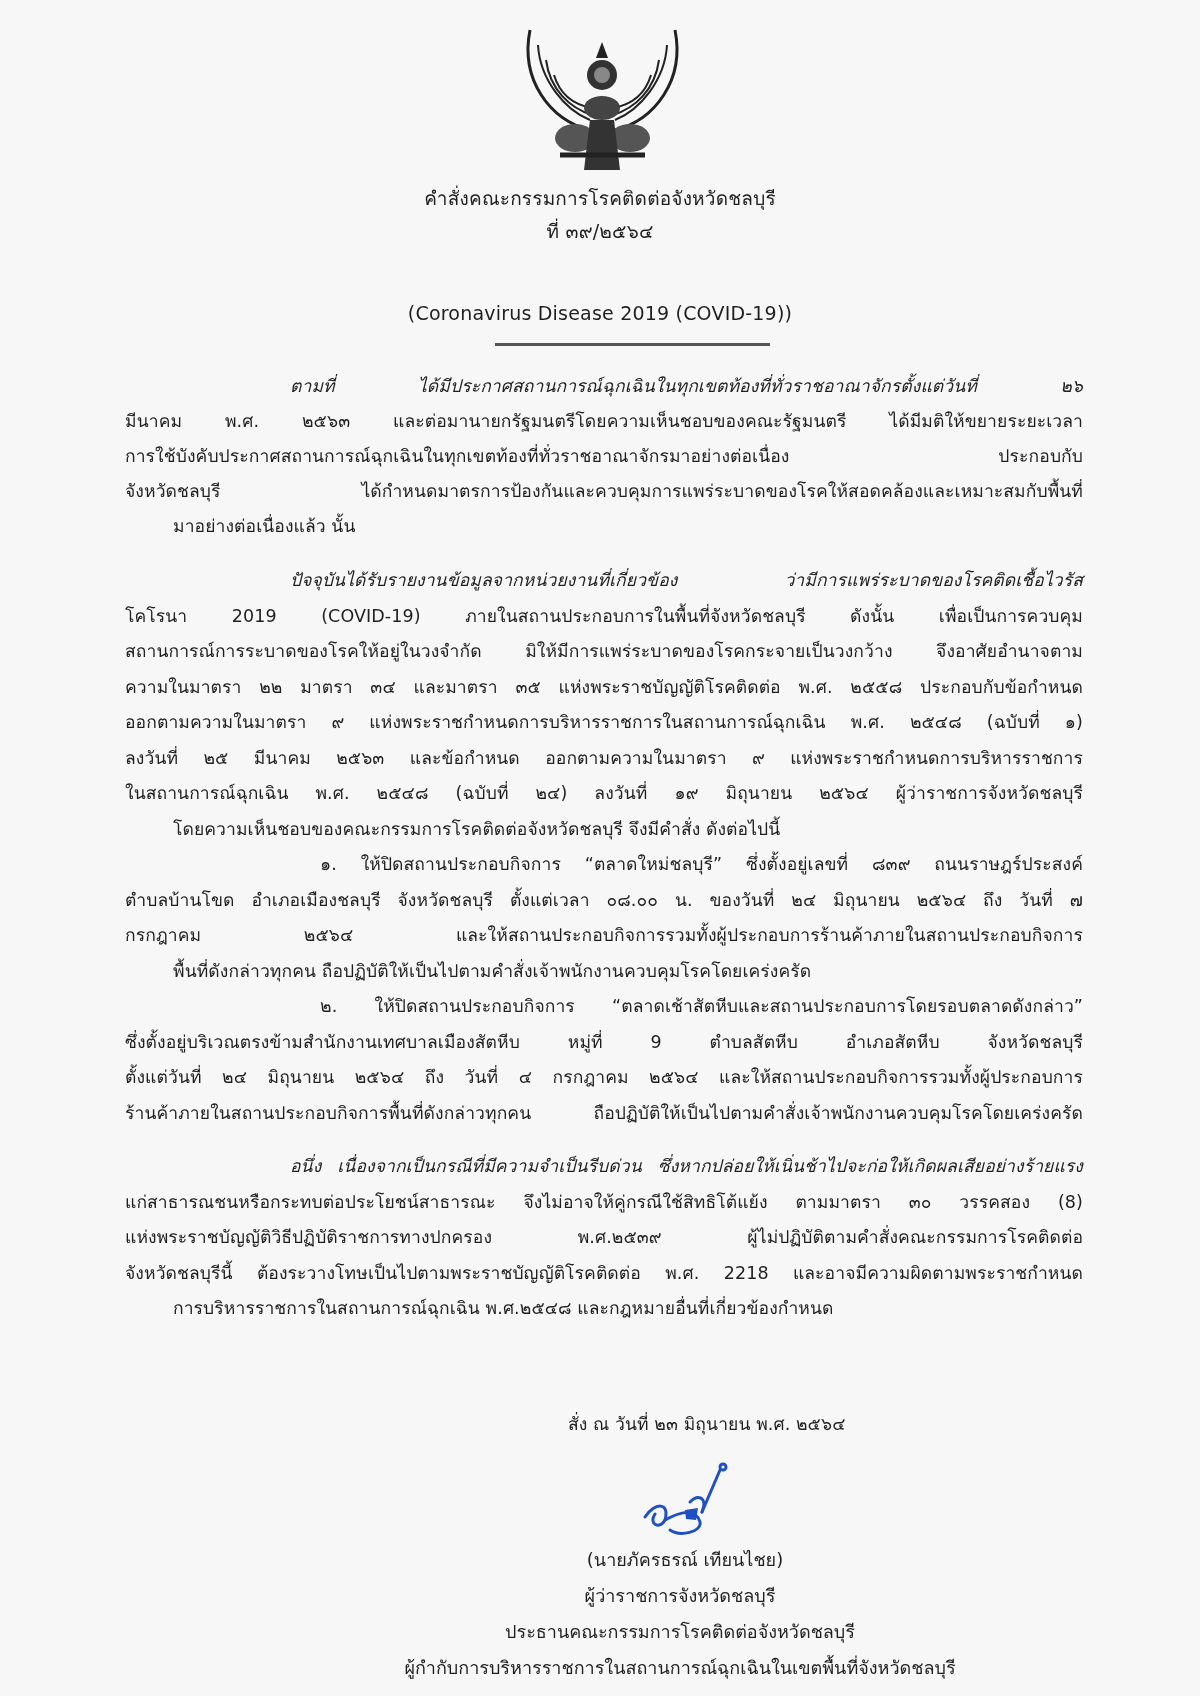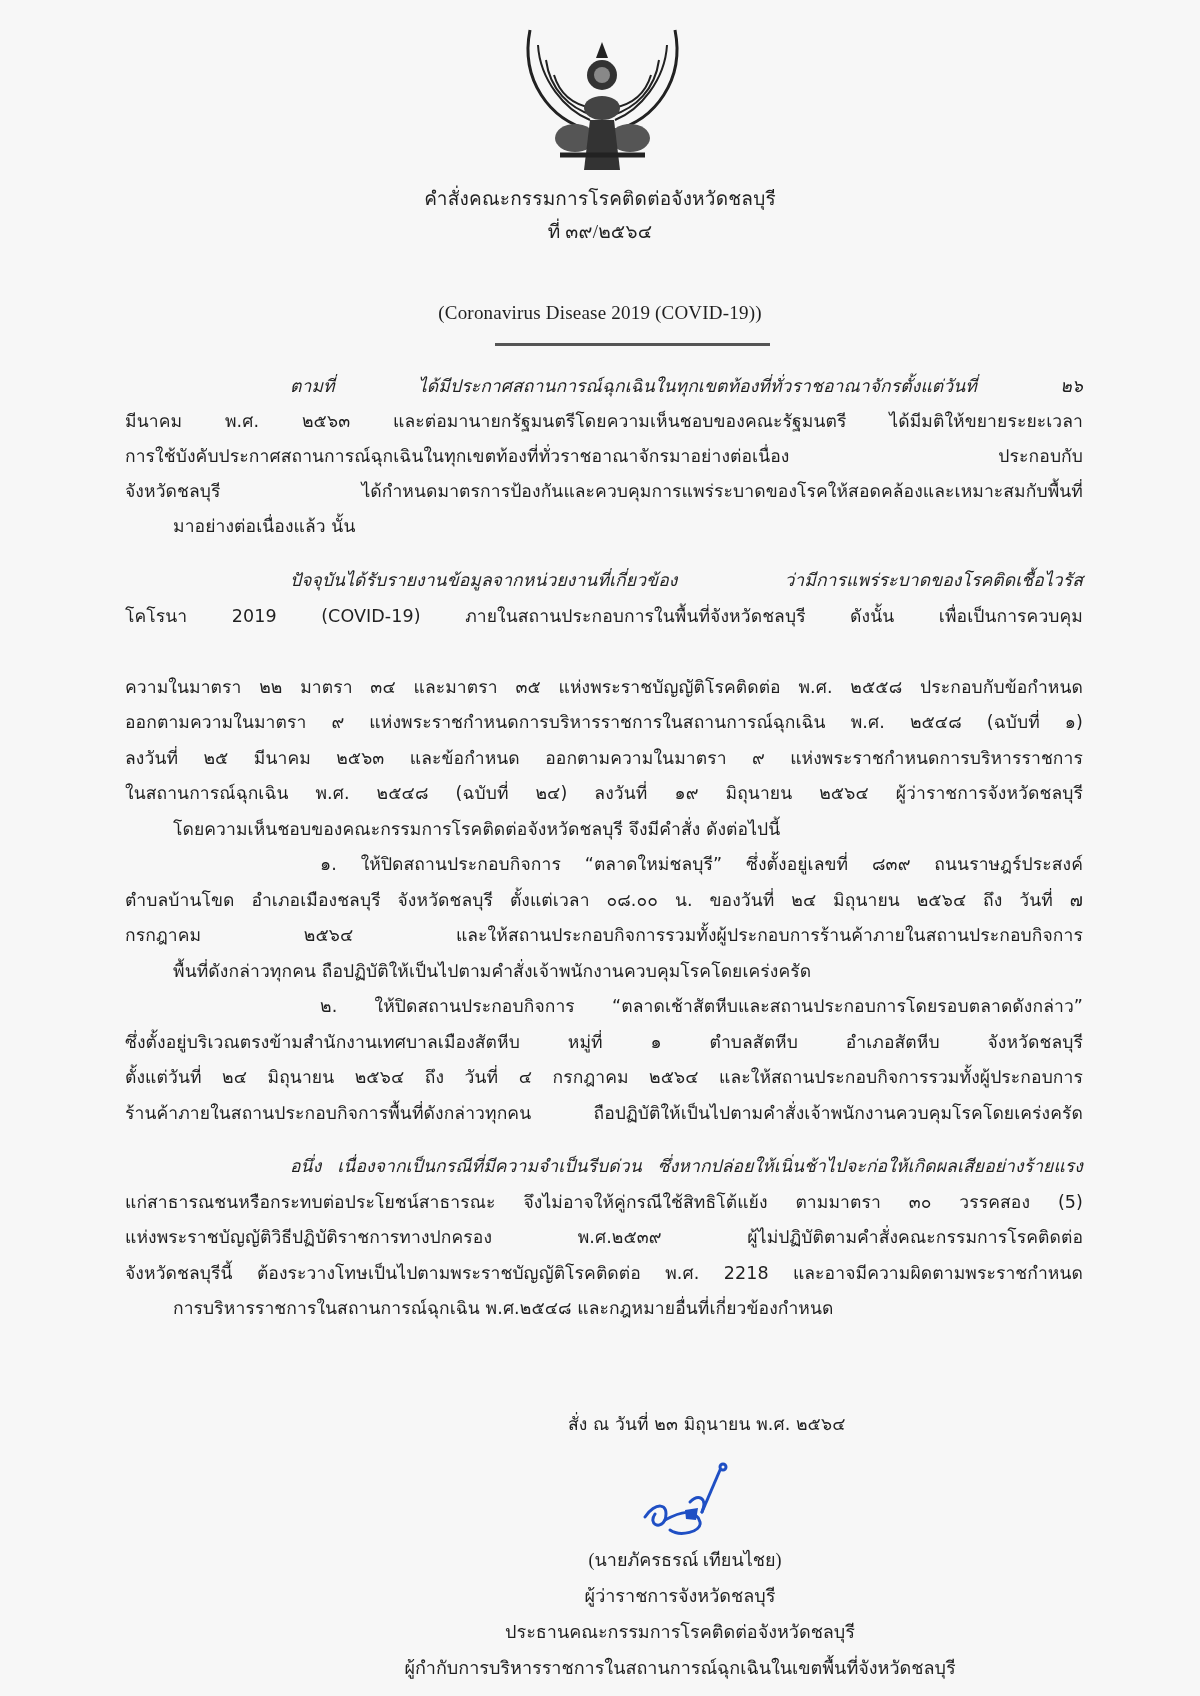--- a/index.html
+++ b/index.html
@@ -6,21 +6,21 @@
   body {
     width: 1200px; height: 1696px;
     background: #f7f7f7;
     font-family: "DejaVu Sans", "Liberation Sans", sans-serif;
     color: #1f1f1f;
     position: relative;
     overflow: hidden;
   }
   .page { position: absolute; left: 0; top: 0; width: 1200px; height: 1696px; }
   .emblem { position: absolute; left: 520px; top: 20px; width: 165px; height: 160px; }
-  .center { position: absolute; left: 0; width: 1200px; text-align: center; white-space: nowrap; font-family: Liberation Serif, serif; }
+  .center { position: absolute; left: 0; width: 1200px; text-align: center; white-space: nowrap; }
   .ttl { font-size: 19px; letter-spacing: 0.2px; }
   .rule { position: absolute; left: 495px; top: 343px; width: 275px; height: 3px; background: #555; }
   .line {
     position: absolute; left: 125px; width: 958px;
     font-size: 17.5px; white-space: nowrap; text-align: justify; text-align-last: justify;
     letter-spacing: 0.1px;
   }
   .line.last { text-align-last: left; margin-left: 48px; }
   .line.indent { left: 290px; width: 793px; font-style: italic; }
   .line.indent2 { left: 320px; width: 763px; }
@@ -61,38 +61,39 @@
   <div class="rule"></div>
 
   <div class="line indent" style="top:372px">ตามที่ ได้มีประกาศสถานการณ์ฉุกเฉินในทุกเขตท้องที่ทั่วราชอาณาจักรตั้งแต่วันที่ ๒๖</div>
   <div class="line" style="top:407px">มีนาคม พ.ศ. ๒๕๖๓ และต่อมานายกรัฐมนตรีโดยความเห็นชอบของคณะรัฐมนตรี ได้มีมติให้ขยายระยะเวลา</div>
   <div class="line" style="top:442px">การใช้บังคับประกาศสถานการณ์ฉุกเฉินในทุกเขตท้องที่ทั่วราชอาณาจักรมาอย่างต่อเนื่อง ประกอบกับ</div>
   <div class="line" style="top:477px">จังหวัดชลบุรี ได้กำหนดมาตรการป้องกันและควบคุมการแพร่ระบาดของโรคให้สอดคล้องและเหมาะสมกับพื้นที่</div>
   <div class="line last" style="top:512px">มาอย่างต่อเนื่องแล้ว นั้น</div>
 
   <div class="line indent" style="top:566px">ปัจจุบันได้รับรายงานข้อมูลจากหน่วยงานที่เกี่ยวข้อง ว่ามีการแพร่ระบาดของโรคติดเชื้อไวรัส</div>
   <div class="line" style="top:602px">โคโรนา 2019 (COVID-19) ภายในสถานประกอบการในพื้นที่จังหวัดชลบุรี ดังนั้น เพื่อเป็นการควบคุม</div>
+  <div class="line" style="top:637px">สถานการณ์การระบาดของโรคให้อยู่ในวงจำกัด มิให้มีการแพร่ระบาดของโรคกระจายเป็นวงกว้าง จึงอาศัยอำนาจตาม</div>
   <div class="line" style="top:673px">ความในมาตรา ๒๒ มาตรา ๓๔ และมาตรา ๓๕ แห่งพระราชบัญญัติโรคติดต่อ พ.ศ. ๒๕๕๘ ประกอบกับข้อกำหนด</div>
   <div class="line" style="top:708px">ออกตามความในมาตรา ๙ แห่งพระราชกำหนดการบริหารราชการในสถานการณ์ฉุกเฉิน พ.ศ. ๒๕๔๘ (ฉบับที่ ๑)</div>
   <div class="line" style="top:744px">ลงวันที่ ๒๕ มีนาคม ๒๕๖๓ และข้อกำหนด ออกตามความในมาตรา ๙ แห่งพระราชกำหนดการบริหารราชการ</div>
   <div class="line" style="top:779px">ในสถานการณ์ฉุกเฉิน พ.ศ. ๒๕๔๘ (ฉบับที่ ๒๔) ลงวันที่ ๑๙ มิถุนายน ๒๕๖๔ ผู้ว่าราชการจังหวัดชลบุรี</div>
   <div class="line last" style="top:815px">โดยความเห็นชอบของคณะกรรมการโรคติดต่อจังหวัดชลบุรี จึงมีคำสั่ง ดังต่อไปนี้</div>
 
   <div class="line indent2" style="top:850px">๑. ให้ปิดสถานประกอบกิจการ “ตลาดใหม่ชลบุรี” ซึ่งตั้งอยู่เลขที่ ๘๓๙ ถนนราษฎร์ประสงค์</div>
   <div class="line" style="top:886px">ตำบลบ้านโขด อำเภอเมืองชลบุรี จังหวัดชลบุรี ตั้งแต่เวลา ๐๘.๐๐ น. ของวันที่ ๒๔ มิถุนายน ๒๕๖๔ ถึง วันที่ ๗</div>
   <div class="line" style="top:921px">กรกฎาคม ๒๕๖๔ และให้สถานประกอบกิจการรวมทั้งผู้ประกอบการร้านค้าภายในสถานประกอบกิจการ</div>
   <div class="line last" style="top:957px">พื้นที่ดังกล่าวทุกคน ถือปฏิบัติให้เป็นไปตามคำสั่งเจ้าพนักงานควบคุมโรคโดยเคร่งครัด</div>
 
   <div class="line indent2" style="top:992px">๒. ให้ปิดสถานประกอบกิจการ “ตลาดเช้าสัตหีบและสถานประกอบการโดยรอบตลาดดังกล่าว”</div>
-  <div class="line" style="top:1028px">ซึ่งตั้งอยู่บริเวณตรงข้ามสำนักงานเทศบาลเมืองสัตหีบ หมู่ที่ ๑ ตำบลสัตหีบ อำเภอสัตหีบ จังหวัดชลบุรี</div>
+  <div class="line" style="top:1028px">ซึ่งตั้งอยู่บริเวณตรงข้ามสำนักงานเทศบาลเมืองสัตหีบ หมู่ที่ 9 ตำบลสัตหีบ อำเภอสัตหีบ จังหวัดชลบุรี</div>
   <div class="line" style="top:1063px">ตั้งแต่วันที่ ๒๔ มิถุนายน ๒๕๖๔ ถึง วันที่ ๔ กรกฎาคม ๒๕๖๔ และให้สถานประกอบกิจการรวมทั้งผู้ประกอบการ</div>
   <div class="line" style="top:1099px">ร้านค้าภายในสถานประกอบกิจการพื้นที่ดังกล่าวทุกคน ถือปฏิบัติให้เป็นไปตามคำสั่งเจ้าพนักงานควบคุมโรคโดยเคร่งครัด</div>
 
   <div class="line indent" style="top:1152px">อนึ่ง เนื่องจากเป็นกรณีที่มีความจำเป็นรีบด่วน ซึ่งหากปล่อยให้เนิ่นช้าไปจะก่อให้เกิดผลเสียอย่างร้ายแรง</div>
-  <div class="line" style="top:1188px">แก่สาธารณชนหรือกระทบต่อประโยชน์สาธารณะ จึงไม่อาจให้คู่กรณีใช้สิทธิโต้แย้ง ตามมาตรา ๓๐ วรรคสอง (5)</div>
+  <div class="line" style="top:1188px">แก่สาธารณชนหรือกระทบต่อประโยชน์สาธารณะ จึงไม่อาจให้คู่กรณีใช้สิทธิโต้แย้ง ตามมาตรา ๓๐ วรรคสอง (8)</div>
   <div class="line" style="top:1223px">แห่งพระราชบัญญัติวิธีปฏิบัติราชการทางปกครอง พ.ศ.๒๕๓๙ ผู้ไม่ปฏิบัติตามคำสั่งคณะกรรมการโรคติดต่อ</div>
   <div class="line" style="top:1259px">จังหวัดชลบุรีนี้ ต้องระวางโทษเป็นไปตามพระราชบัญญัติโรคติดต่อ พ.ศ. 2218 และอาจมีความผิดตามพระราชกำหนด</div>
   <div class="line last" style="top:1294px">การบริหารราชการในสถานการณ์ฉุกเฉิน พ.ศ.๒๕๔๘ และกฎหมายอื่นที่เกี่ยวข้องกำหนด</div>
 
   <div class="line last" style="top:1410px; left:520px; width:500px">สั่ง ณ วันที่  ๒๓  มิถุนายน พ.ศ. ๒๕๖๔</div>
 
   <svg class="sig" viewBox="0 0 100 80">
     <g fill="none" stroke="#1f4fc4" stroke-width="3" stroke-linecap="round">
       <path d="M5 55 C 15 40, 30 40, 25 58 C 20 68, 8 62, 15 52"></path>
       <path d="M25 58 C 40 50, 55 45, 60 60 C 62 70, 40 75, 30 68"></path>

